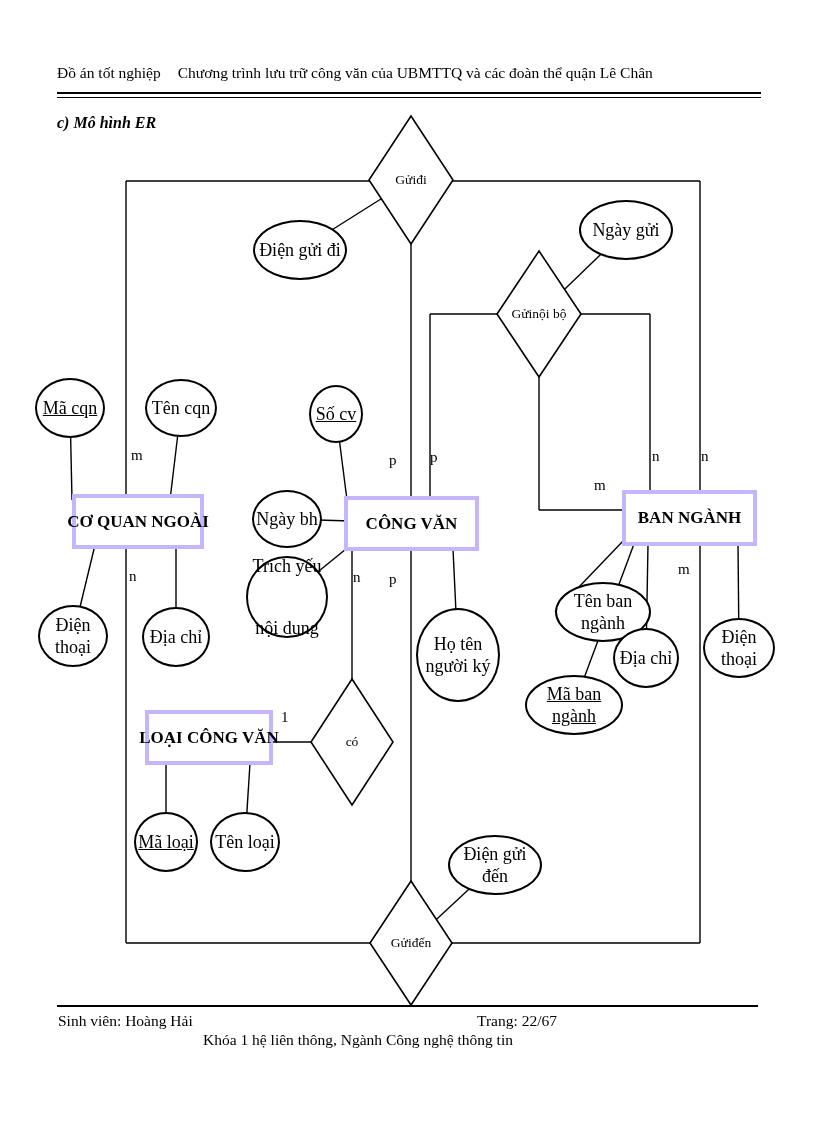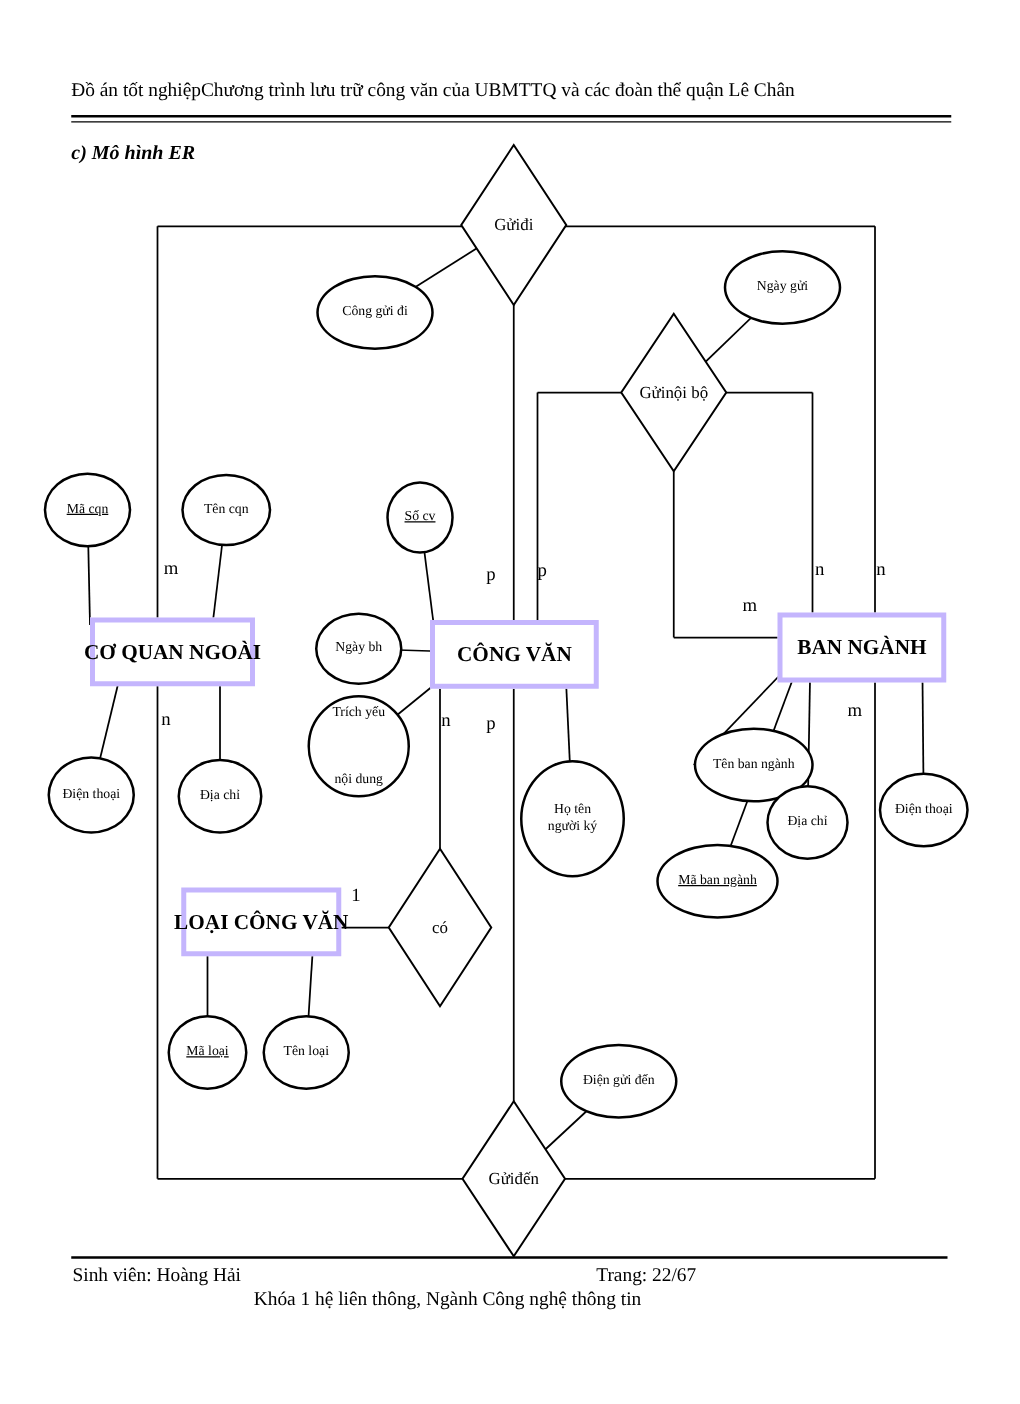--- a/index.html
+++ b/index.html
@@ -3,34 +3,34 @@
 <meta charset="utf-8">
 <style>
   * { margin:0; padding:0; box-sizing:border-box; }
   html,body { background:#ffffff; }
   body { font-family:"Liberation Serif","DejaVu Serif",serif; color:#000; }
   .page {
     position:relative; width:816px; height:1123px; background:#fff; overflow:hidden;
   }
   
   .hdr { position:absolute; left:57px; top:64px; width:706px; font-size:15.5px; white-space:nowrap; }
-  .hdr .h-left { }
+  .hdr .h-left { margin-right:17px; }
   .hdr-rule { position:absolute; left:57px; top:92px; width:704px; height:6px;
               border-top:2px solid #000; border-bottom:1px solid #000; }
   .sec-title { position:absolute; left:57px; top:114px; font-size:16px; font-weight:bold; font-style:italic; }
   .ftr-rule { position:absolute; left:57px; top:1005px; width:701px; border-top:2px solid #000; }
   .ftr { position:absolute; top:1012px; font-size:15.5px; white-space:nowrap; }
   .ftr.f1 { left:58px; } .ftr.f2 { left:203px;margin-top:19px; } .ftr.f3 { left:477px;text-align:right; }
 
   
   svg.wires { position:absolute; left:0; top:0; z-index:1; }
   .shape { position:absolute; z-index:2; display:flex; flex-direction:column;
            align-items:center; justify-content:center; text-align:center; background:#fff; }
   .entity { border:4px solid #c4b5fd; font-weight:bold; font-size:17px; white-space:nowrap; }
-  .attr   { border:2px solid #000; border-radius:50%; font-size:11px; line-height:1.25; }
+  .attr   { border:2px solid #000; border-radius:50%; font-size:18px; line-height:1.25; }
   .attr .ln { display:block; }
   .key { text-decoration:underline; }
   .rel-label { position:absolute; z-index:3; display:flex; flex-direction:row;
                align-items:center; justify-content:center; text-align:center;
                font-size:13.5px; line-height:1.3; background:transparent; }
   .rel-label .ln { display:block; }
   .card { position:absolute; z-index:3; font-size:15px; }
 </style>
 </head>
 <body>
@@ -118,21 +118,21 @@
     <span>CÔNG VĂN</span>
   </div>
   <div class="shape entity" style="left:622px;top:490px;width:135px;height:56px;">
     <span>BAN NGÀNH</span>
   </div>
   <div class="shape entity" style="left:145px;top:710px;width:128px;height:55px;">
     <span>LOẠI CÔNG VĂN</span>
   </div>
 
   <div class="shape attr" style="left:253px;top:220px;width:94px;height:60px;">
-    <span>Công gửi đi</span>
+    <span>Điện gửi đi</span>
   </div>
   <div class="shape attr" style="left:579px;top:200px;width:94px;height:60px;">
     <span>Ngày gửi</span>
   </div>
   <div class="shape attr" style="left:35px;top:378px;width:70px;height:60px;">
     <span class="key">Mã cqn</span>
   </div>
   <div class="shape attr" style="left:145px;top:379px;width:72px;height:58px;">
     <span>Tên cqn</span>
   </div>

